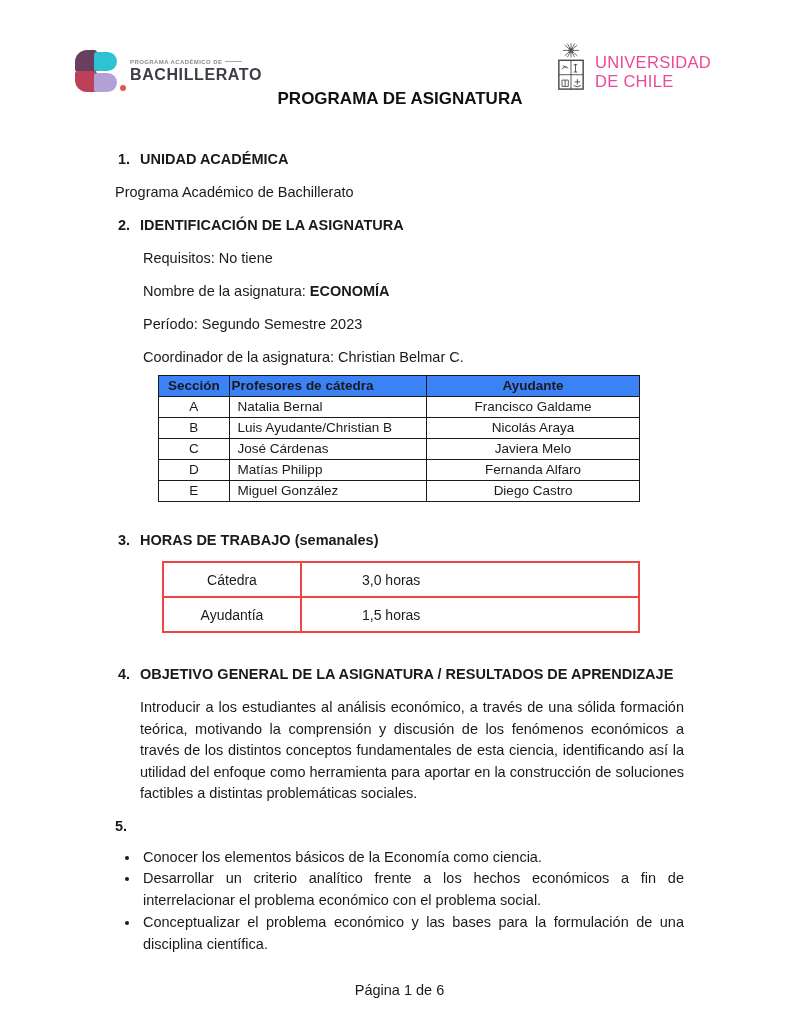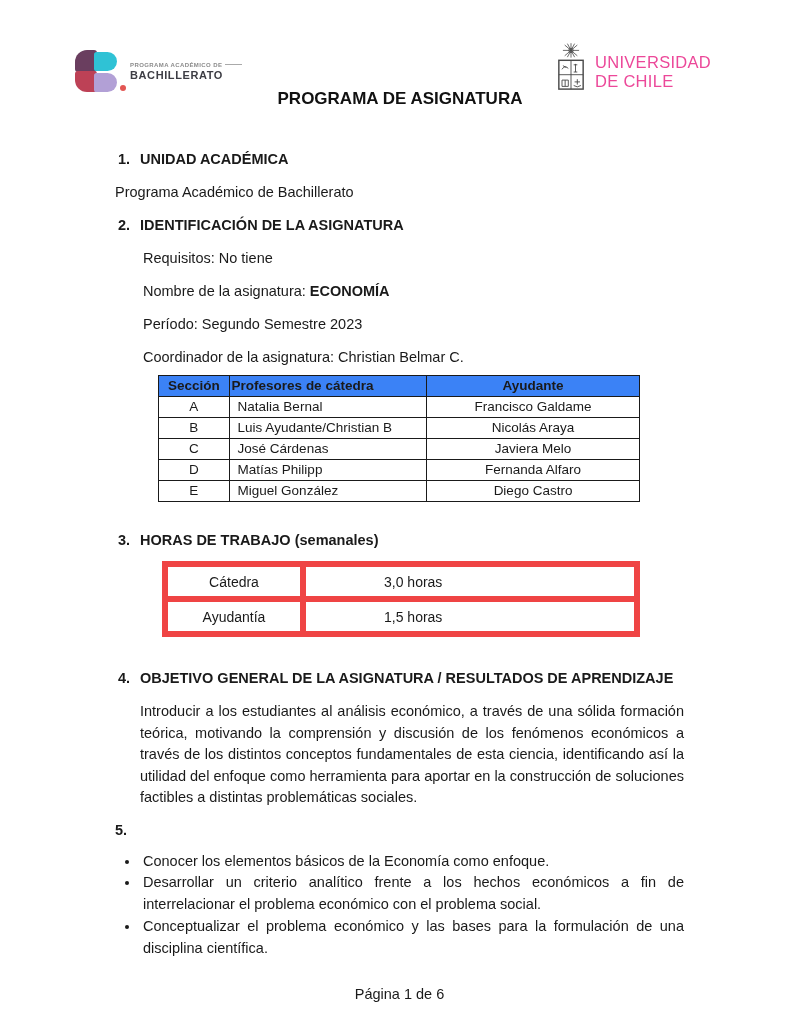--- a/index.html
+++ b/index.html
@@ -25,21 +25,21 @@
   .blob-br { left: 19px; top: 23px; width: 23px; height: 19px; background: #b2a0d6; border-radius: 3px 11px 11px 3px; }
   .blob-dot { left: 45px; top: 35px; width: 6px; height: 6px; background: #e35653; border-radius: 50%; }
   .brand-text { display: flex; flex-direction: column; width: 112px; }
   .brand-small-row { display: flex; align-items: center; }
   .brand-small {
     font-size: 6px; letter-spacing: 0.4px; color: #8a8a8a;
     white-space: nowrap; font-weight: bold;
   }
   .brand-rule { flex: 1; height: 1px; background: #aaaaaa; margin-left: 3px; }
   .brand-big {
-    font-size: 11px; font-weight: bold; color: #3d3d44;
+    font-size: 16px; font-weight: bold; color: #3d3d44;
     letter-spacing: 0.6px; margin-top: 1px; white-space: nowrap;
   }
 
   .doc-title {
     position: absolute; left: 0; right: 0; top: 89px;
     text-align: center; font-weight: bold; font-size: 17px; color: #111;
   }
 
   .crest { position: absolute; left: 553px; top: 42px; display: flex; align-items: center; }
   .crest svg { display: block; }
@@ -68,23 +68,23 @@
   .t1 th, .t1 td { border: 1px solid #1a1a1a; line-height: 16px; }
   .t1 th { background: #3b82f6; font-weight: bold; text-align: center; padding: 2px 2px; }
   .t1 td { padding: 2px 8px; }
   .t1 .c-sec  { width: 64px;  text-align: center; }
   .t1 .c-prof { width: 179px; text-align: left; }
   .t1 .c-ayu  { width: 193px; text-align: center; }
 
   
   .t2-wrap { margin-top: 12px; margin-left: 47px; }
   .t2 { width: 478px; font-size: 14px; table-layout: fixed; border: 2px solid #1a1a1a; }
-  .t2 td { border: 6px solid #ef4444; height: 35px; }
+  .t2 td { border: 2px solid #ef4444; height: 35px; }
   .t2 .c-lab { width: 138px; text-align: center; }
-  .t2 .c-val { padding-left: 78px; }
+  .t2 .c-val { padding-left: 60px; }
 
   .para { margin-top: 14px; margin-left: 25px; line-height: 21.5px; text-align: justify; }
 
   ul.bullets { margin: 12px 0 0 0; padding-left: 25px; }
   ul.bullets li { line-height: 21.8px; text-align: justify; padding-left: 3px; }
 
   .footer { text-align: center; margin-top: 26px; line-height: 18px; }
 </style>
 </head>
 <body>
@@ -213,20 +213,20 @@
   <div class="sec-h" id="s4h">
     <span class="sec-num">4.</span>
     <span>OBJETIVO GENERAL DE LA ASIGNATURA / RESULTADOS DE APRENDIZAJE</span>
   </div>
   <div class="para">Introducir a los estudiantes al análisis económico, a través de una sólida formación teórica, motivando la comprensión y discusión de los fenómenos económicos a través de los distintos conceptos fundamentales de esta ciencia, identificando así la utilidad del enfoque como herramienta para aportar en la construcción de soluciones factibles a distintas problemáticas sociales.</div>
 
   <div class="sec-h" id="s5h">
     <span class="sec-num">5.</span>
   </div>
   <ul class="bullets">
-    <li>Conocer los elementos básicos de la Economía como enfoque.</li>
+    <li>Conocer los elementos básicos de la Economía como ciencia.</li>
     <li>Desarrollar un criterio analítico frente a los hechos económicos a fin de interrelacionar el problema económico con el problema social.</li>
     <li>Conceptualizar el problema económico y las bases para la formulación de una disciplina científica.</li>
   </ul>
 
   <div class="footer">Página 1 de 6</div>
 
 </div>
 
 </body></html>

